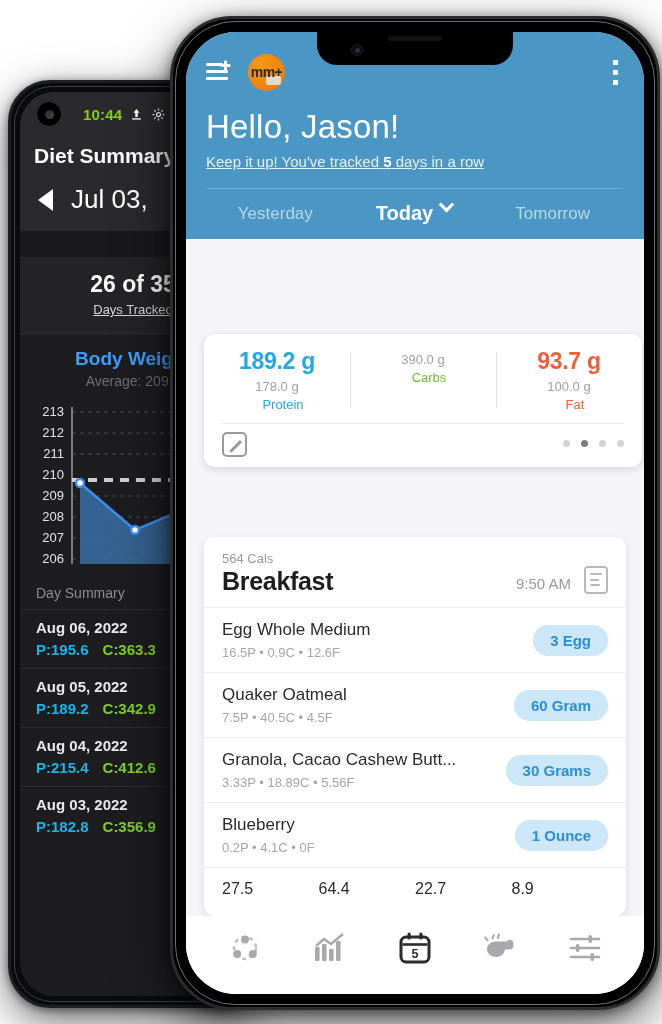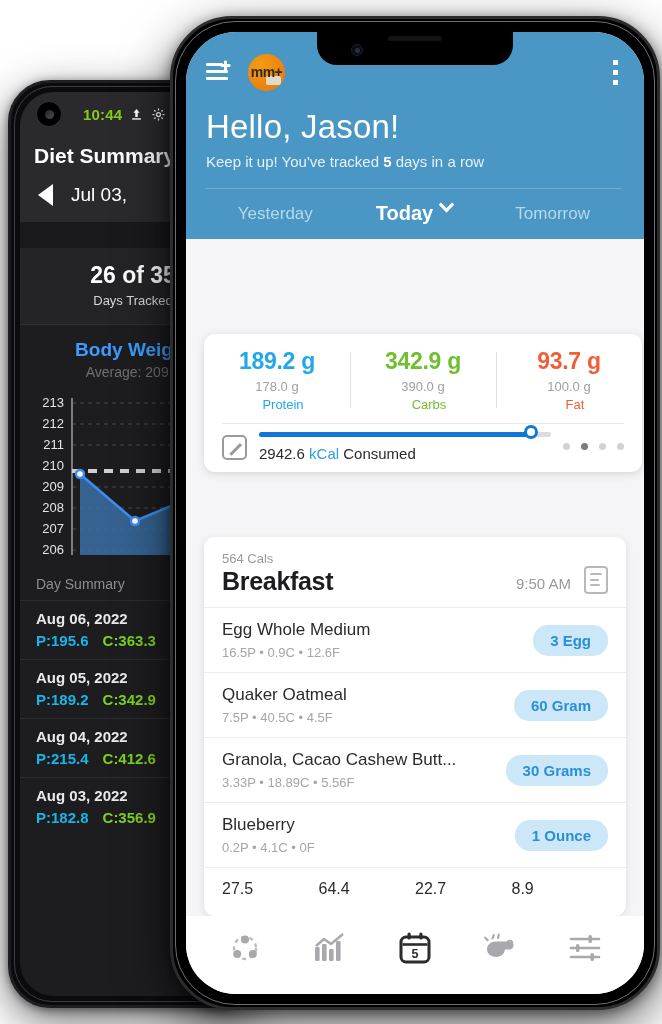--- a/index.html
+++ b/index.html
@@ -47,21 +47,21 @@
     padding: 8px 14px 14px 14px; white-space:nowrap;
   }
   .b-datebar{
     background:#2a2a2c; display:flex; align-items:center; gap:18px;
     padding: 2px 14px 16px 18px; color:#fff;
   }
   .b-arrow{
     width:0;height:0;border-top:11px solid transparent;border-bottom:11px solid transparent;
     border-right:15px solid #fff;
   }
-  .b-date{ font-size:19px; white-space:nowrap;}
+  .b-date{ font-size:26px; white-space:nowrap;}
   .b-gap{ height:26px; background:#19191b;}
   .b-tracked{
     background:#242426; text-align:center; padding:14px 0 16px;
     border-bottom:1px solid #303033;
   }
   .b-tracked .big{ color:#fff;font-size:23px;font-weight:700; }
   .b-tracked .sub{ color:#d6d6d8;font-size:13px;margin-top:4px; }
   .b-chartwrap{ background:#1d1d1f; padding:14px 0 0 0;}
   .b-chart-title{ color:#3b9dff; font-size:19px;font-weight:700;text-align:center;
     white-space:nowrap; }
@@ -115,21 +115,21 @@
     position:relative; overflow:hidden;
   }
   .logo span{ position:relative; z-index:2; letter-spacing:-.5px;}
   .logo::after{content:"";position:absolute;width:15px;height:9px;
     background:#e0dcc8;right:4px;bottom:6px;border-radius:2px;z-index:1;}
   .kebab{ margin-left:auto; display:flex;flex-direction:column;gap:5px;
     padding:4px 4px; }
   .kebab i{ width:5px;height:5px;background:#fff;display:block;}
   .greet{ color:#fff;font-size:33px;font-weight:400;margin-top:14px;
     letter-spacing:.2px; }
-  .sub{ color:#e6f1f8;font-size:15px;margin-top:7px; }
+  .sub{ color:#e6f1f8;font-size:15px;margin-top:7px;text-decoration:underline; }
   .sub b{ color:#fff;font-weight:700; }
 
   .tabs{ display:flex;align-items:center; margin-top:18px;
     border-top:1px solid rgba(255,255,255,.22);
     padding:13px 0 14px; }
   .tab{ flex:1;text-align:center;font-size:17px;color:#b8d8ea; }
   .tab.active{ color:#fff;font-size:20px;font-weight:700;
     display:flex;align-items:flex-start;justify-content:center;gap:8px;}
   .chev{ width:11px;height:11px;border-right:3px solid #fff;
     border-bottom:3px solid #fff;transform:rotate(45deg) translate(-2px,-2px);}
@@ -360,44 +360,32 @@
       </div>
 
       <div class="macro-card">
         <div class="macros">
           <div class="macro">
             <div class="v" style="color:#22a8e8">189.2 g</div>
             <div class="t">178.0 g</div>
             <div class="n" style="color:#22a8e8">Protein</div>
           </div>
           <div class="macro">
-            <div class="v" style="color:#6fbf2f">342.9 g</div>
             <div class="t">390.0 g</div>
             <div class="n" style="color:#6fbf2f">Carbs</div>
           </div>
           <div class="macro">
             <div class="v" style="color:#f06038">93.7 g</div>
             <div class="t">100.0 g</div>
             <div class="n" style="color:#f06038">Fat</div>
           </div>
         </div>
         <div class="macro-div"></div>
         <div class="slider-row">
           <div class="edit-ico"></div>
-          <div class="slider-col">
-            <div class="track">
-              <div class="fill" id="cal-fill" style="width: 93%;"></div>
-              <div class="knob" id="cal-knob" style="left: 93%;"></div>
-            </div>
-            <div class="kcal">
-              <span>2942.6</span>
-              <b>kCal</b>
-              <span>Consumed</span>
-            </div>
-          </div>
           <div class="dots">
             <div class="dot"></div>
             <div class="dot on"></div>
             <div class="dot"></div>
             <div class="dot"></div>
           </div>
         </div>
       </div>
 
       <div class="meal-card">

